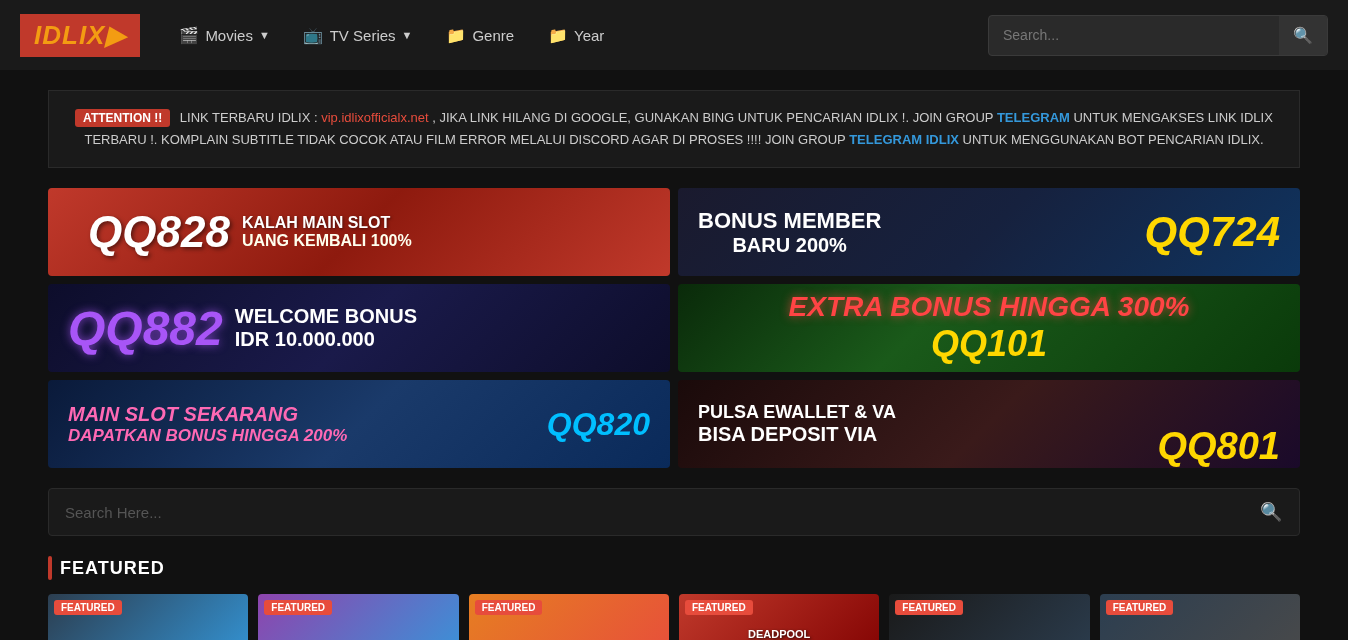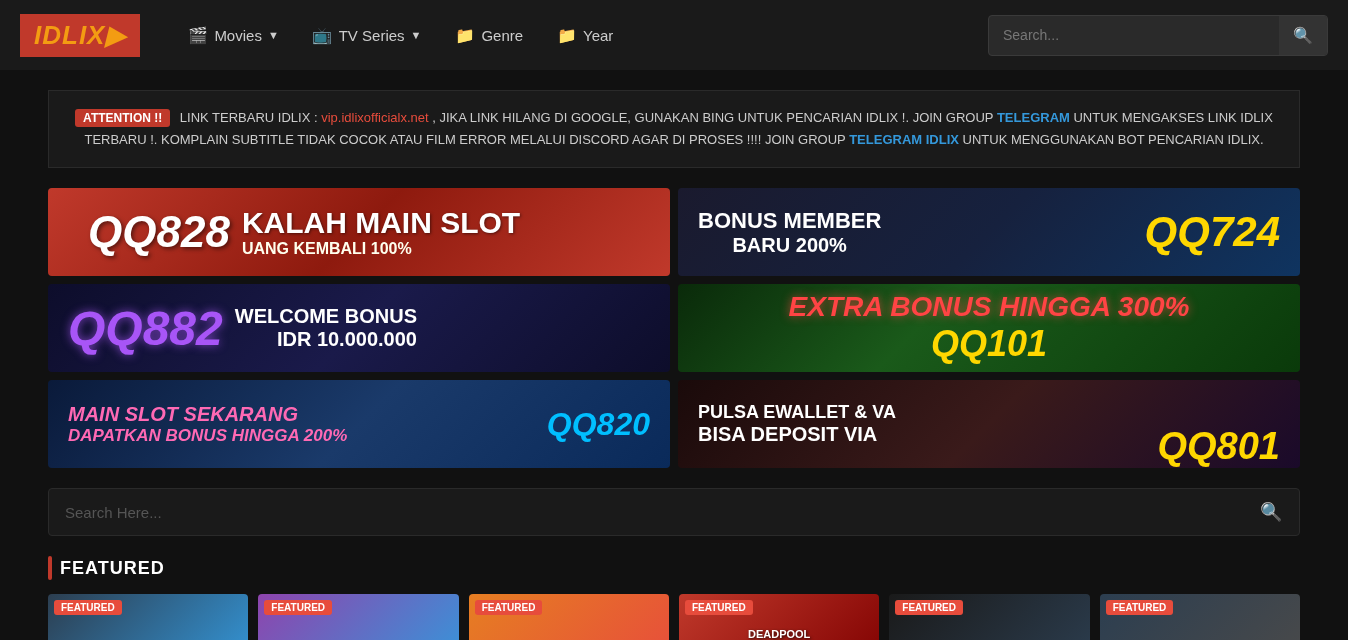--- a/index.html
+++ b/index.html
@@ -5,21 +5,21 @@
     * { margin: 0; padding: 0; box-sizing: border-box; }
     body { background: #111; color: #fff; font-family: Arial, sans-serif; width: 1348px; }
 
     
     nav {
       background: #1a1a1a;
       display: flex;
       align-items: center;
       height: 70px;
       padding: 0 20px;
-      gap: 24px;
+      gap: 15px;
     }
     .logo {
       background: #c0392b;
       color: #fff;
       font-weight: 900;
       font-size: 26px;
       padding: 6px 14px;
       letter-spacing: 1px;
       margin-right: 10px;
       font-style: italic;
@@ -303,41 +303,41 @@
     <span> UNTUK MENGGUNAKAN BOT PENCARIAN IDLIX.</span>
   </div>
 
   <div class="banners-grid">
 
     <div class="banner-item banner-1">
       <div class="banner-1-text">
         <div class="banner-1-text" style="display:flex;flex-direction:row;align-items:center;gap:12px;">
           <span class="qq" style="font-size:44px;font-weight:900;color:#fff;font-style:italic;">QQ828</span>
           <div style="display:flex;flex-direction:column;">
-            <span class="slogan" style="font-size:30px;font-weight:900;color:#fff;text-transform:uppercase;">KALAH MAIN SLOT</span>
+            <span class="slogan" style="font-size:16px;font-weight:900;color:#fff;text-transform:uppercase;">KALAH MAIN SLOT</span>
             <span class="sub" style="font-size:16px;font-weight:700;color:#ffe;text-transform:uppercase;">UANG KEMBALI 100%</span>
           </div>
         </div>
       </div>
     </div>
 
     <div class="banner-item banner-2">
       <div style="display:flex;flex-direction:row;align-items:center;justify-content:space-between;width:100%;padding:0 20px;">
         <div style="display:flex;flex-direction:column;">
           <span style="font-size:22px;font-weight:900;color:#fff;text-transform:uppercase;">BONUS MEMBER</span>
           <span style="font-size:20px;font-weight:700;color:#fff;text-align:center;">BARU 200%</span>
         </div>
         <span style="font-size:42px;font-weight:900;color:#ffd700;font-style:italic;">QQ724</span>
       </div>
     </div>
 
     <div class="banner-item banner-3">
       <div style="display:flex;flex-direction:row;align-items:center;gap:12px;width:100%;padding:0 20px;">
         <span style="font-size:48px;font-weight:900;color:#a855f7;font-style:italic;text-shadow:0 0 10px rgba(168,85,247,0.7);">QQ882</span>
-        <div style="display:flex;flex-direction:column;text-align:right;">
+        <div style="display:flex;flex-direction:column;">
           <span style="font-size:20px;font-weight:900;color:#fff;text-transform:uppercase;">WELCOME BONUS</span>
           <span style="font-size:20px;font-weight:700;color:#fff;">IDR 10.000.000</span>
         </div>
       </div>
     </div>
 
     <div class="banner-item banner-4">
       <div style="display:flex;flex-direction:column;align-items:center;justify-content:space-between;width:100%;padding:0 20px;">
         <div style="display:flex;flex-direction:column;">
           <span style="font-size:28px;font-weight:900;color:#ff4444;text-transform:uppercase;font-style:italic;text-shadow:0 0 10px rgba(255,68,68,0.7);">EXTRA BONUS HINGGA 300%</span>

